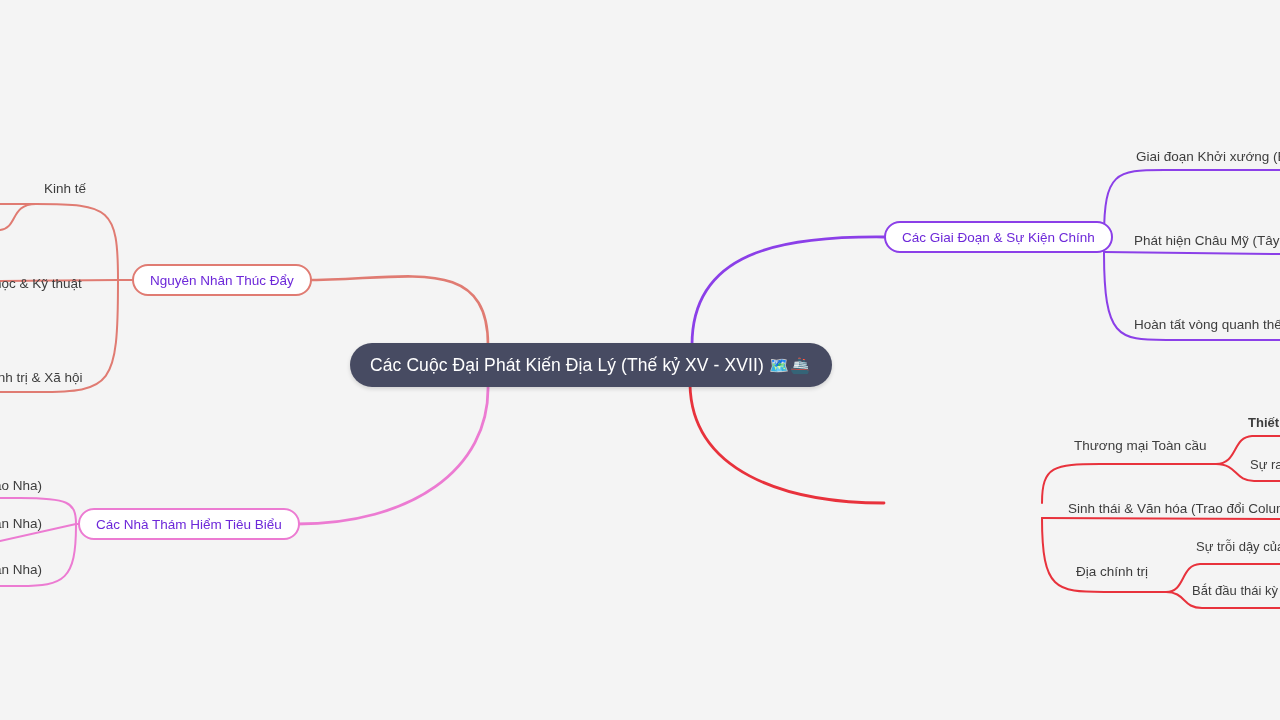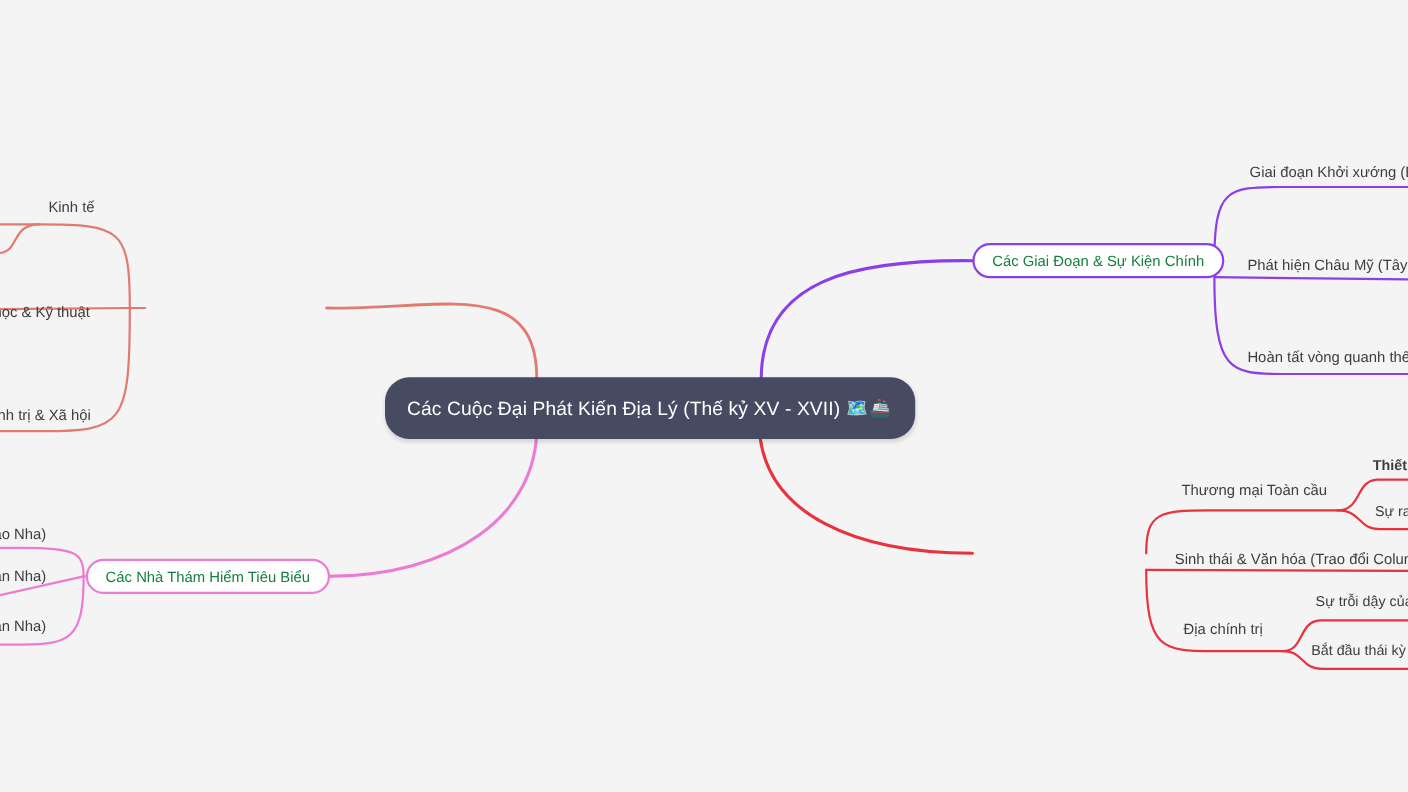--- a/index.html
+++ b/index.html
@@ -37,40 +37,40 @@
     justify-content: center;
     white-space: nowrap;
   }
 
   
   .root-node {
     background: #474b62;
     color: #ffffff;
     border-radius: 22px;
     padding: 0 20px;
-    height: 56px;
+    height: 44px;
     font-size: 17.5px;
     letter-spacing: .1px;
     box-shadow: 0 2px 4px rgba(0,0,0,.14);
   }
   .root-node .emoji {
     font-size: 16px;
     margin-left: 6px;
     letter-spacing: 1px;
   }
 
   
   .pill {
     background: #ffffff;
     border-radius: 16px;
     border: 2px solid #999;
     height: 32px;
     padding: 0 16px;
     font-size: 13.5px;
-    color: #15803d;
+    color: #6d28d9;
   }
   .pill.coral   { border-color: #e07b72; }
   .pill.pink    { border-color: #ec7bd2; }
   .pill.purple  { border-color: #8b3fe8; }
   .pill.red     { border-color: #e8323c; }
 
   
   .leaf {
     position: absolute;
     font-size: 13.5px;
@@ -119,20 +119,23 @@
     <path d="M 1216,464 C 1238,464 1234,481 1254,481 L 1280,481" fill="none" stroke="#e8323c" stroke-width="2" stroke-linecap="round"></path>
     <path d="M 1166,592 C 1186,592 1180,565 1200,564 L 1280,564" fill="none" stroke="#e8323c" stroke-width="2" stroke-linecap="round"></path>
     <path d="M 1166,592 C 1186,592 1182,608 1202,608 L 1280,608" fill="none" stroke="#e8323c" stroke-width="2" stroke-linecap="round"></path>
   </svg>
 
   <div class="node root-node" style="left:350px; top:343px;">
     <span>Các Cuộc Đại Phát Kiến Địa Lý (Thế kỷ XV - XVII)</span>
     <span class="emoji">🗺️🚢</span>
   </div>
 
+  <div class="node pill coral" style="left:132px; top:264px;">
+    <span>Nguyên Nhân Thúc Đẩy</span>
+  </div>
 
   <div class="node pill pink" style="left:78px; top:508px;">
     <span>Các Nhà Thám Hiểm Tiêu Biểu</span>
   </div>
 
   <div class="node pill purple" style="left:884px; top:221px;">
     <span>Các Giai Đoạn &amp; Sự Kiện Chính</span>
   </div>
 
 

